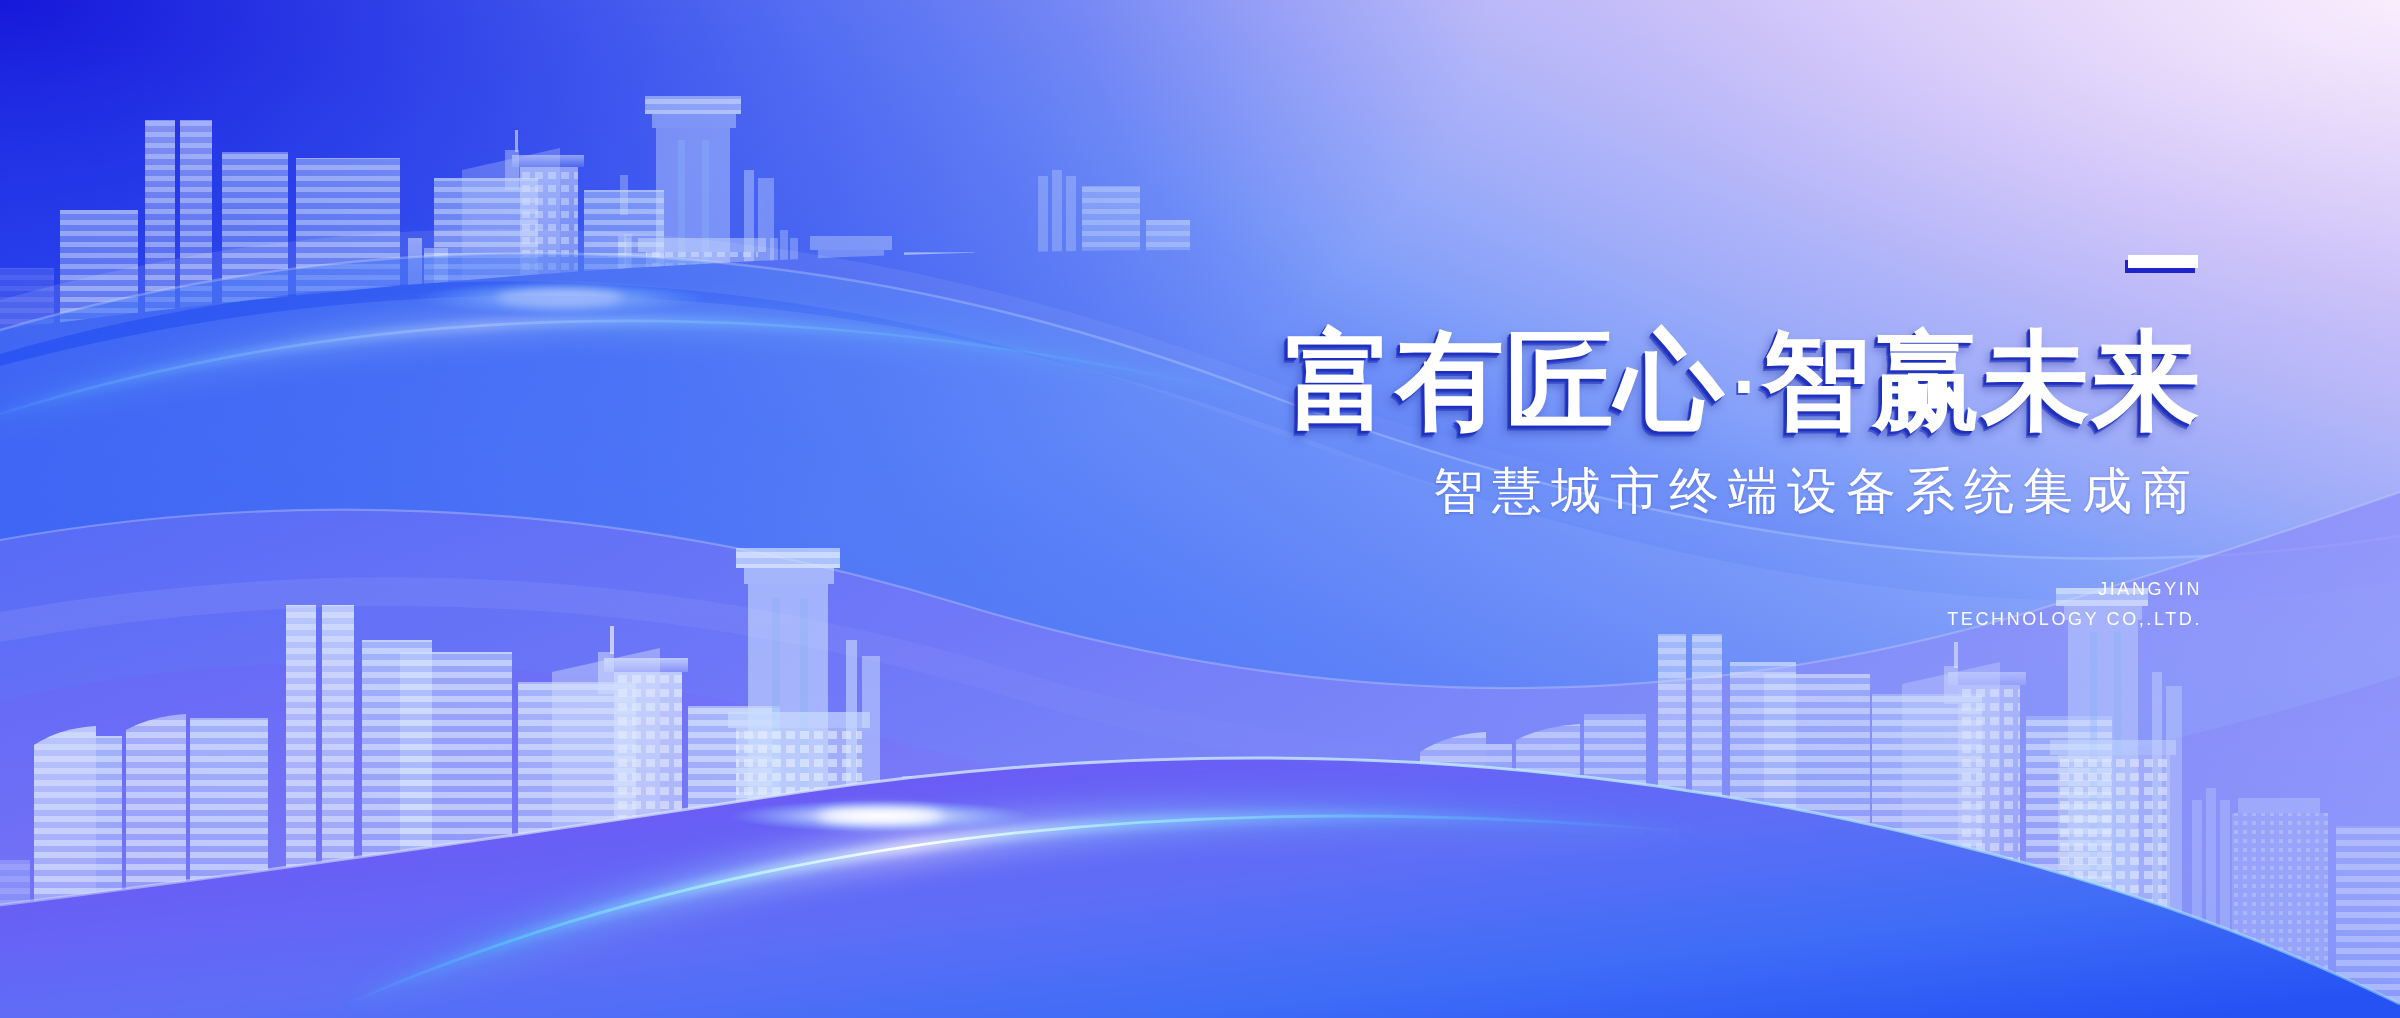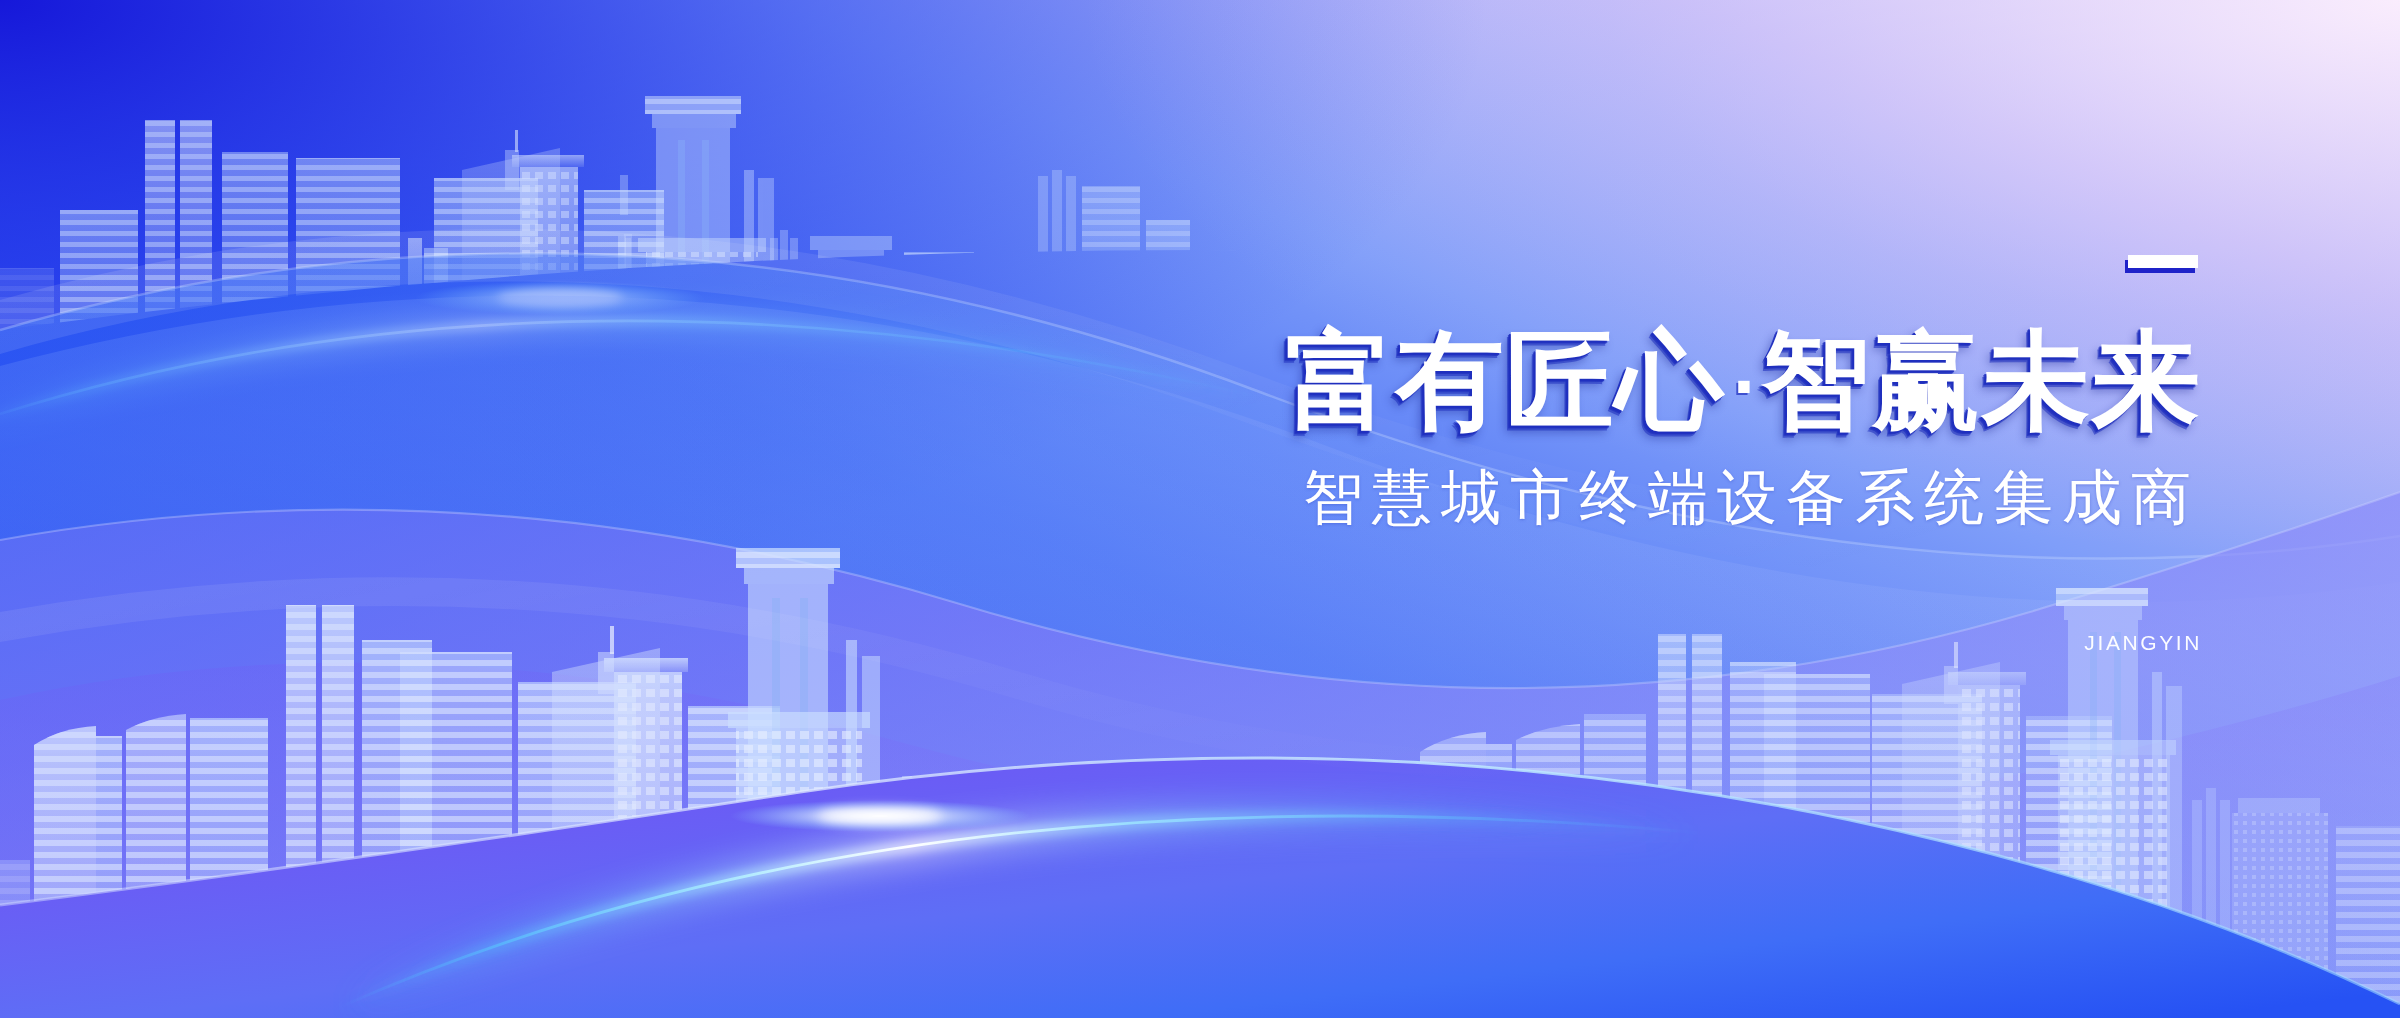--- a/index.html
+++ b/index.html
@@ -57,34 +57,34 @@
   #main-title .dot{
     font-size:64px;
     vertical-align:middle;
     letter-spacing:0;
     padding:0 6px;
     text-shadow:-2px 2px 0 rgba(30,46,190,.7);
   }
 
   #sub-title{
     margin:26px 0 0 0;
-    font-size:60px;
+    font-size:50px;
     line-height:1.1;
     font-weight:300;
     color:#ffffff;
     letter-spacing:9px;
     white-space:nowrap;
     padding-right:2px;
     font-family:"DejaVu Sans","Liberation Sans",sans-serif;
     text-shadow:0 1px 3px rgba(40,60,190,.35);
   }
 
   #company-en{
-    margin-top:96px;
-    font-size:21px;
+    margin-top:56px;
+    font-size:18px;
     line-height:1.62;
     letter-spacing:2.6px;
     color:#ffffff;
     font-weight:400;
     white-space:nowrap;
     opacity:.97;
   }
   #company-en div{margin:0;}
 </style>
 </head>
@@ -556,17 +556,18 @@
   <div id="text-block">
 
     <span id="accent-dash"></span>
 
     <h1 id="main-title"><span>富有匠心</span><span class="dot">·</span><span>智赢未来</span></h1>
 
     <p id="sub-title">智慧城市终端设备系统集成商</p>
 
     <div id="company-en">
       <div>JIANGYIN</div>
+      <div>TECHNOLOGY CO,.LTD.</div>
     </div>
 
   </div>
 
 </div>
 
 </body></html>

